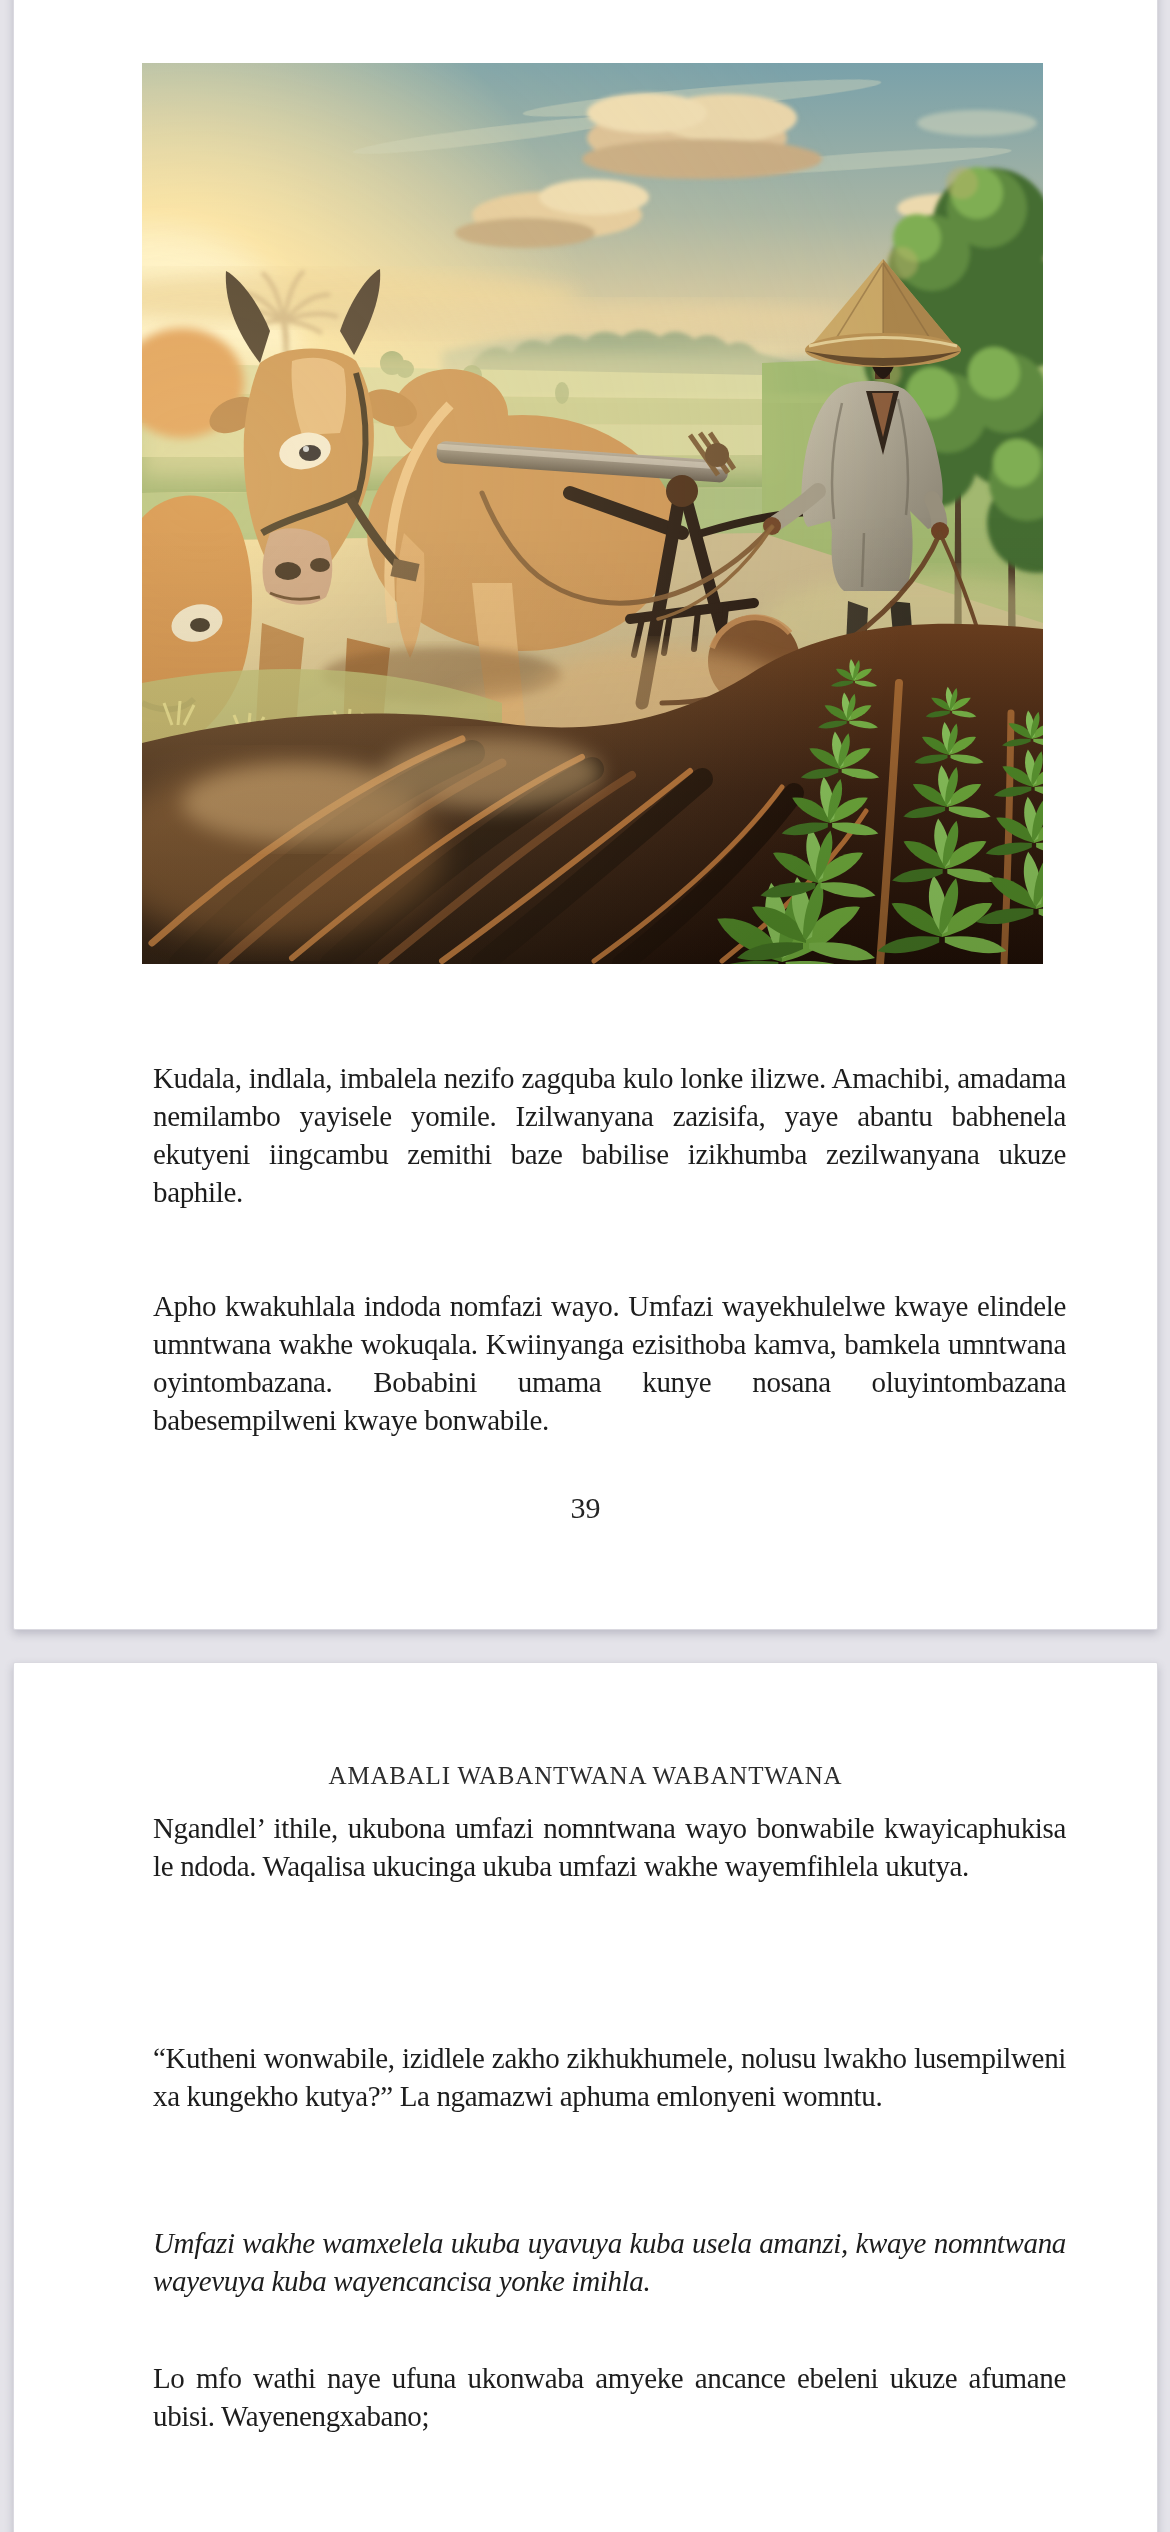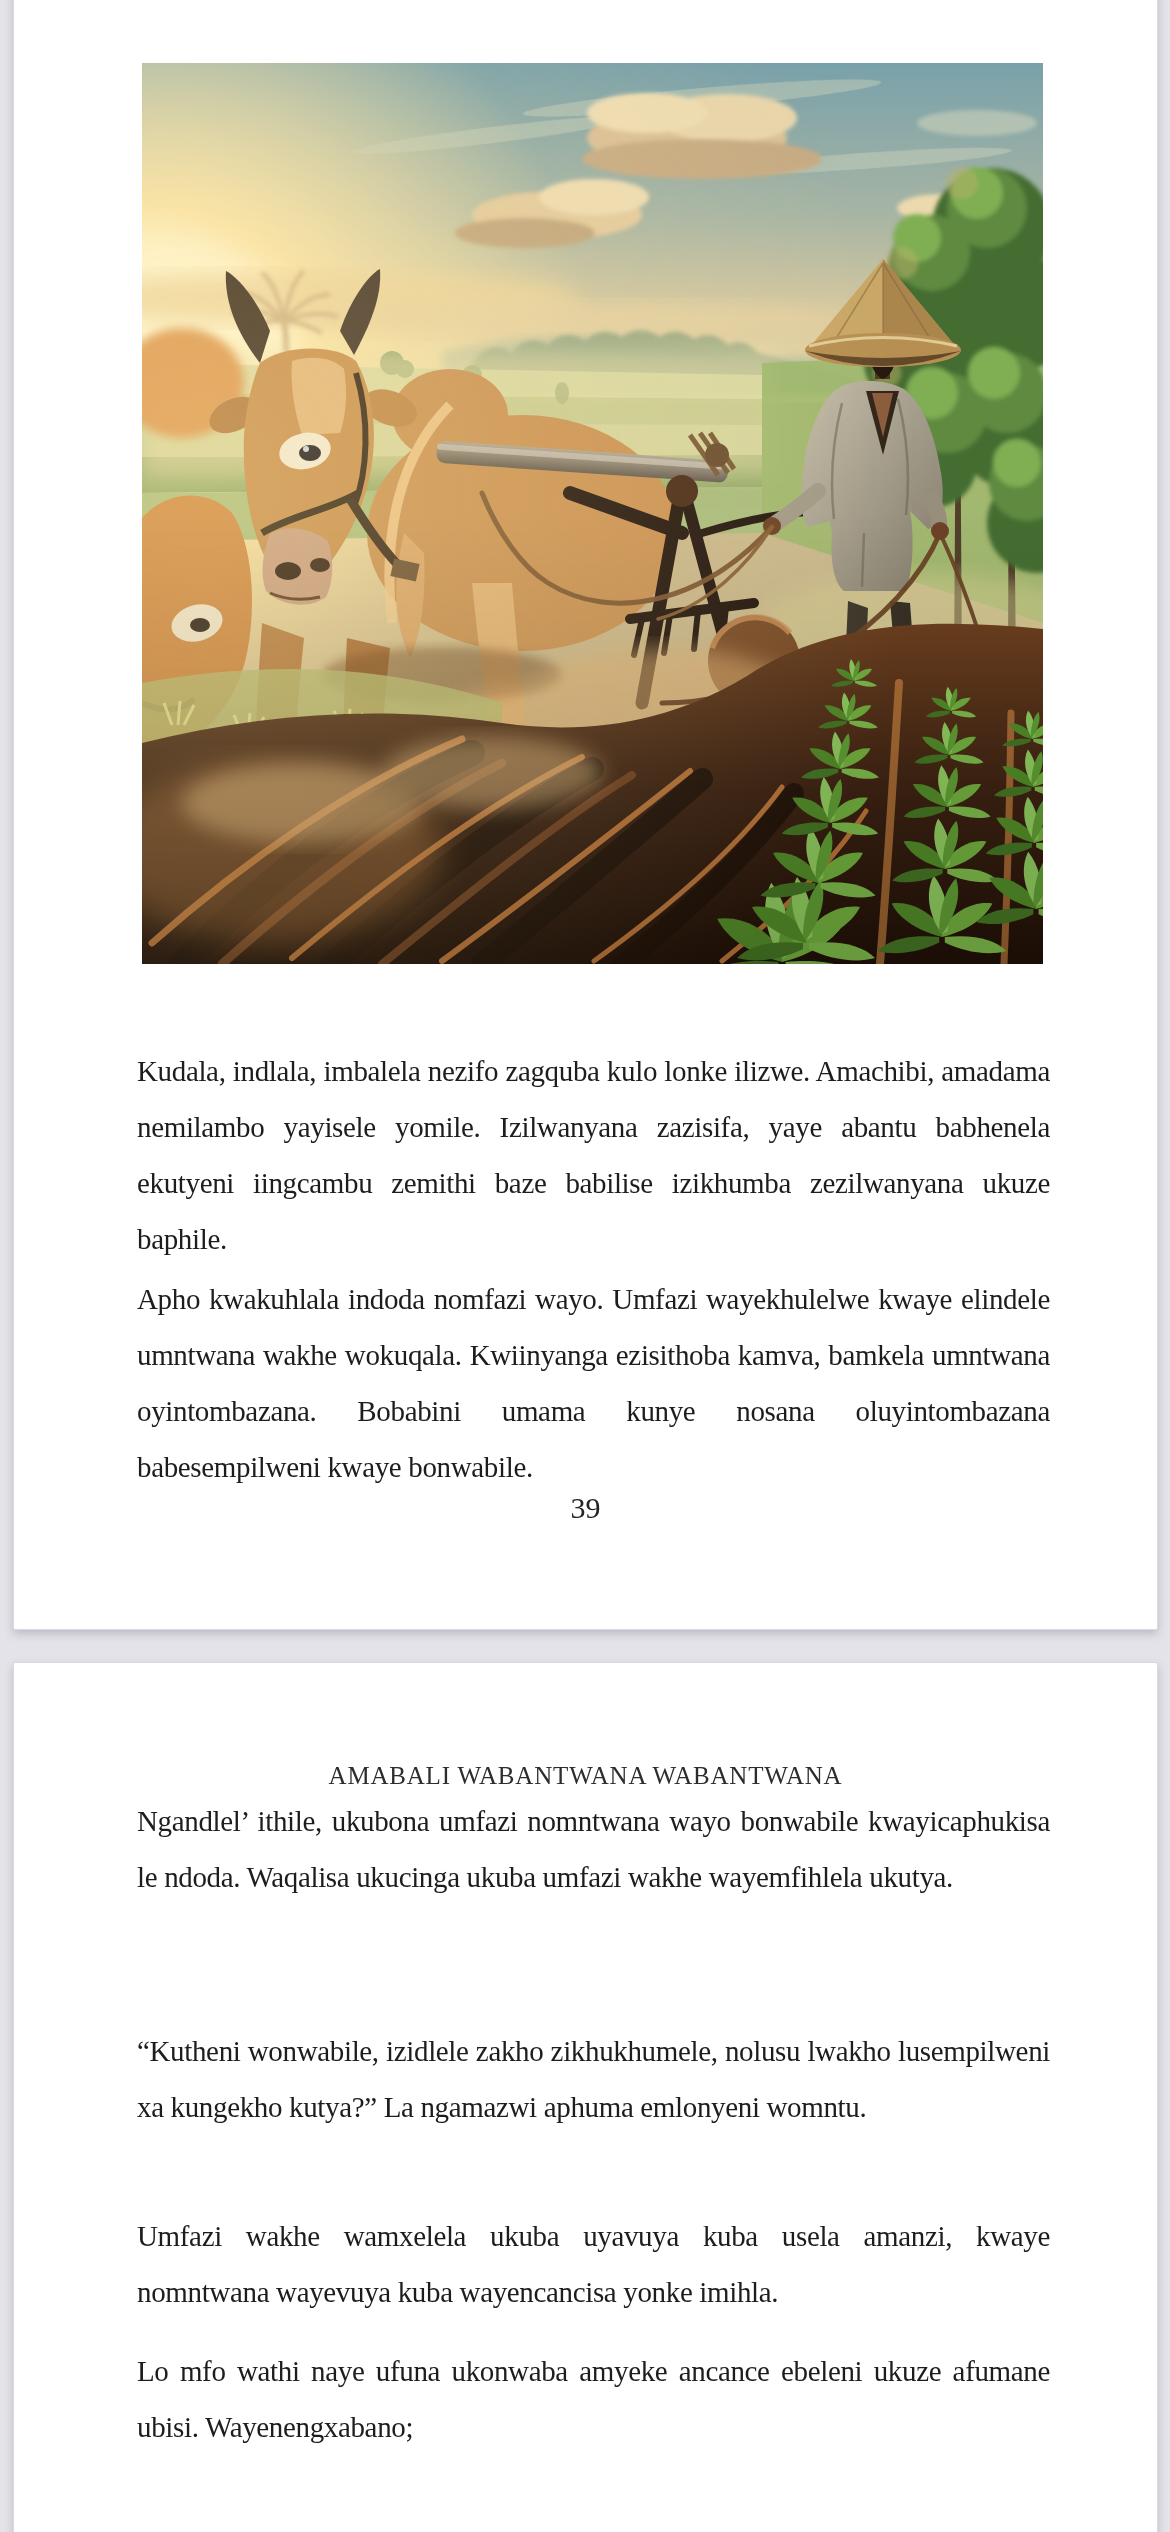--- a/index.html
+++ b/index.html
@@ -4,29 +4,29 @@
 <style>
   html,body{margin:0;padding:0;background:#e4e3e9;}
   .viewport{position:relative;width:1170px;height:2532px;background:#e4e3e9;overflow:hidden;
             font-family:"Liberation Serif", serif;}
   .page{position:absolute;left:13px;width:1145px;background:#ffffff;box-sizing:border-box;
         border:1px solid #dad9e0;border-radius:2px;box-shadow:0 4px 9px rgba(70,70,95,.25);}
   .page-top{top:-12px;height:1642px;}
   .page-bottom{top:1662px;height:1642px;}
   .illustration{position:absolute;left:128px;top:74px;width:901px;height:901px;margin:0;overflow:hidden;background:#cbb98e;}
   .illustration svg{display:block;width:100%;height:100%;}
-  .body-text{position:absolute;left:123px;width:913px;margin:0;font-size:29px;line-height:56px;
+  .body-text{position:absolute;left:123px;width:913px;margin:16px;font-size:29px;line-height:38px;
              letter-spacing:-0.35px;text-align:justify;color:#1d1d1d;}
   .para1{top:1054px;}
   .para2{top:1282px;}
   .page-number{position:absolute;top:1502px;left:0;width:100%;text-align:center;
                font-size:30px;color:#242424;}
   .running-head{position:absolute;top:99px;left:0;width:100%;margin:0;text-align:center;
                 font-weight:400;font-size:25px;letter-spacing:0.8px;color:#2d2d2d;}
-  .pb1{top:130px;} .pb2{top:360px;font-family:Liberation Serif, serif;} .pb3{top:545px;} .pb4{top:680px;}
+  .pb1{top:130px;} .pb2{top:360px;font-family:Liberation Serif, serif;} .pb3{top:545px;font-style:italic;} .pb4{top:680px;}
 </style>
 </head>
 <body>
 
 <div class="viewport">
 
   <section class="page page-top">
 
     <figure class="illustration">
       <svg viewBox="0 0 901 901" preserveAspectRatio="none">

